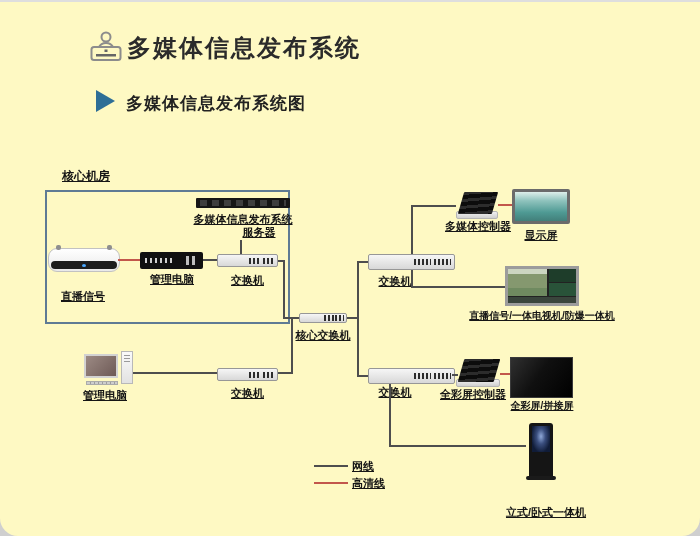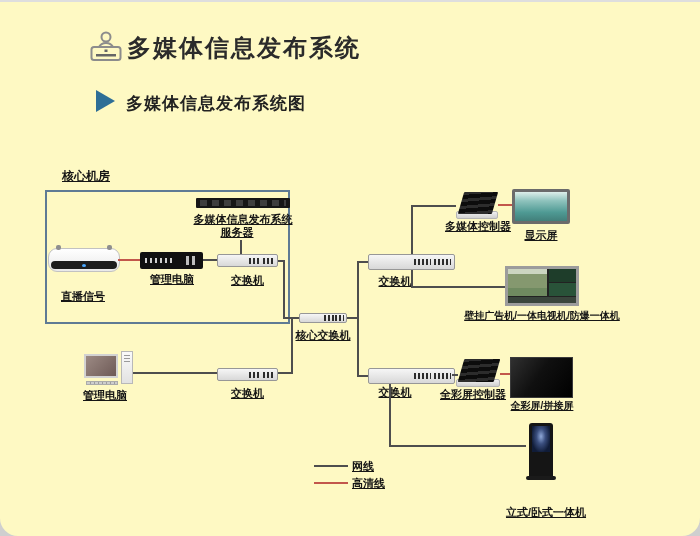--- a/index.html
+++ b/index.html
@@ -154,21 +154,21 @@
     <span class="band"></span>
       <span class="led"></span>
   </div>
   <div class="lbl" style="left:48px; width:70px; top:276px;margin-top:12px;">直播信号</div>
 
   <div class="encoder" style="left:140px; top:250px; width:63px; height:17px;"></div>
   <div class="lbl" style="left:137px; width:70px; top:271px;">管理电脑</div>
 
   <div class="server" style="left:196px; top:196px; width:94px; height:10px;"></div>
   <div class="lbl" style="left:190px; width:106px; top:211px;">多媒体信息发布系统</div>
-  <div class="lbl" style="left:184px; width:106px; top:224px;">服务器</div>
+  <div class="lbl" style="left:206px; width:106px; top:224px;">服务器</div>
 
   <div class="switch" style="left:217px; top:252px; width:61px; height:13px;">
       <i class="p1"></i>
       <i class="p2"></i>
     </div>
   <div class="lbl" style="left:217px; width:61px; top:272px;">交换机</div>
 
   <div class="switch" style="left:299px; top:311px; width:48px; height:10px;">
       <i class="p1"></i>
       <i class="p2"></i>
@@ -205,21 +205,21 @@
   <div class="lbl" style="left:442px; width:72px; top:218px;">多媒体控制器</div>
   <div class="monitor" style="left:512px; top:187px; width:58px; height:35px;"></div>
   <div class="lbl" style="left:512px; width:58px; top:227px;">显示屏</div>
 
   <div class="wallscreen" style="left:505px; top:264px; width:74px; height:40px;">
     <span class="ws-vid"></span>
       <span class="ws-p1"></span>
       <span class="ws-p2"></span>
       <span class="ws-strip"></span>
   </div>
-  <div class="lbl small" style="left:452px; width:180px; top:308px;">壁挂广告机/一体电视机/防爆一体机</div>
+  <div class="lbl small" style="left:452px; width:180px; top:308px;">直播信号/一体电视机/防爆一体机</div>
 
   <div class="ctrl" style="left:456px; top:357px; width:44px; height:28px;">
     <span class="cbase"></span>
       <span class="cbody"></span>
   </div>
   <div class="lbl" style="left:438px; width:70px; top:386px;">全彩屏控制器</div>
   <div class="fcscreen" style="left:510px; top:355px; width:63px; height:41px;"></div>
   <div class="lbl small" style="left:503px; width:78px; top:398px;">全彩屏/拼接屏</div>
 
   <div class="kiosk" style="left:526px; top:421px; width:30px; height:57px;">

